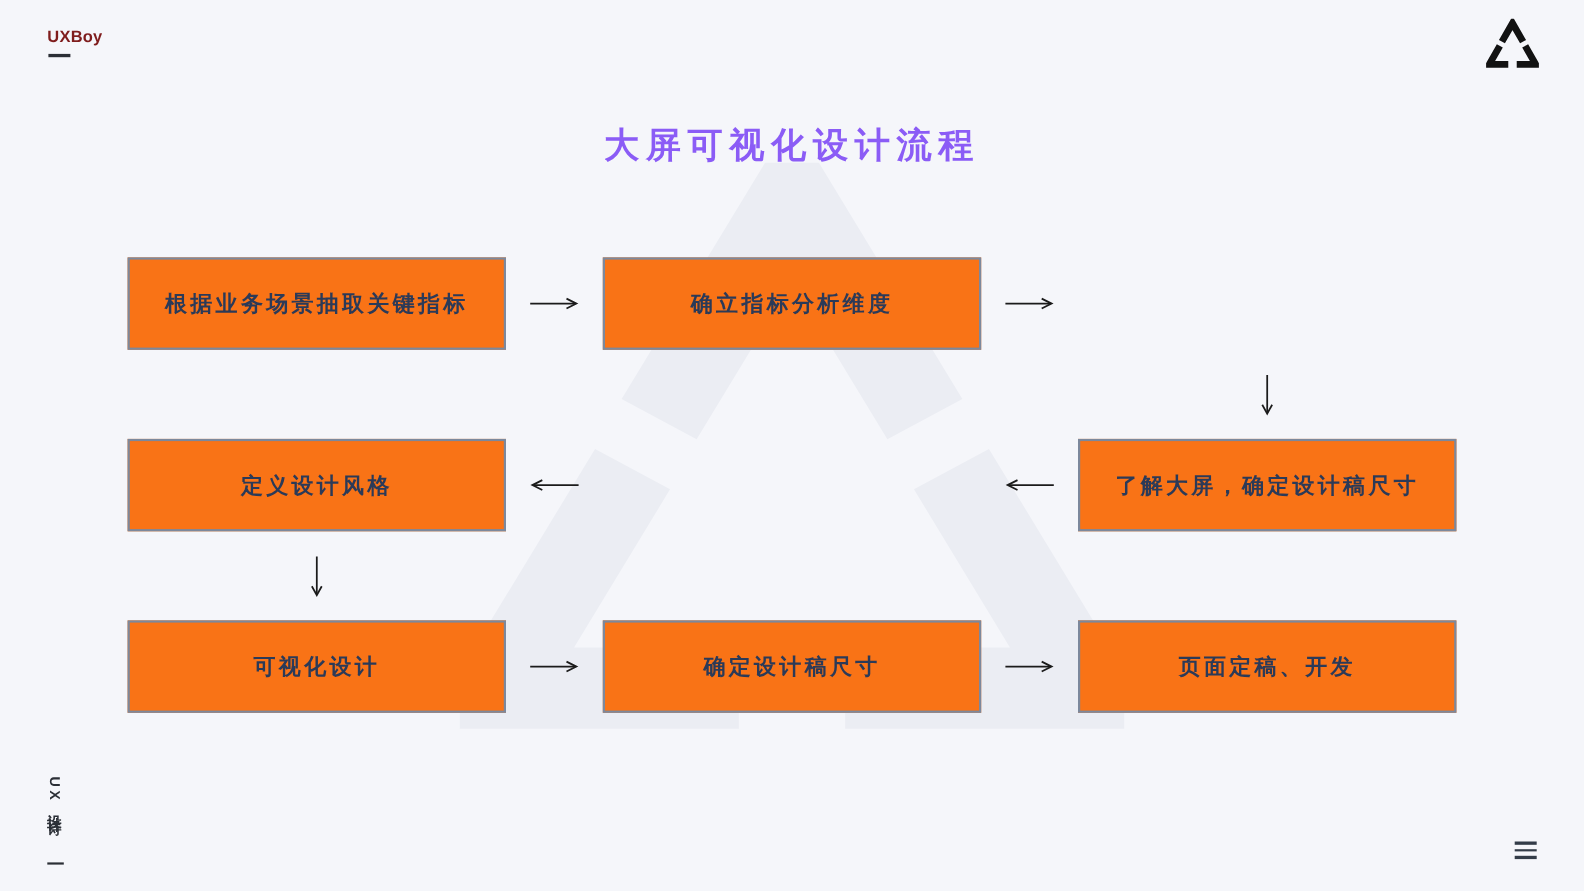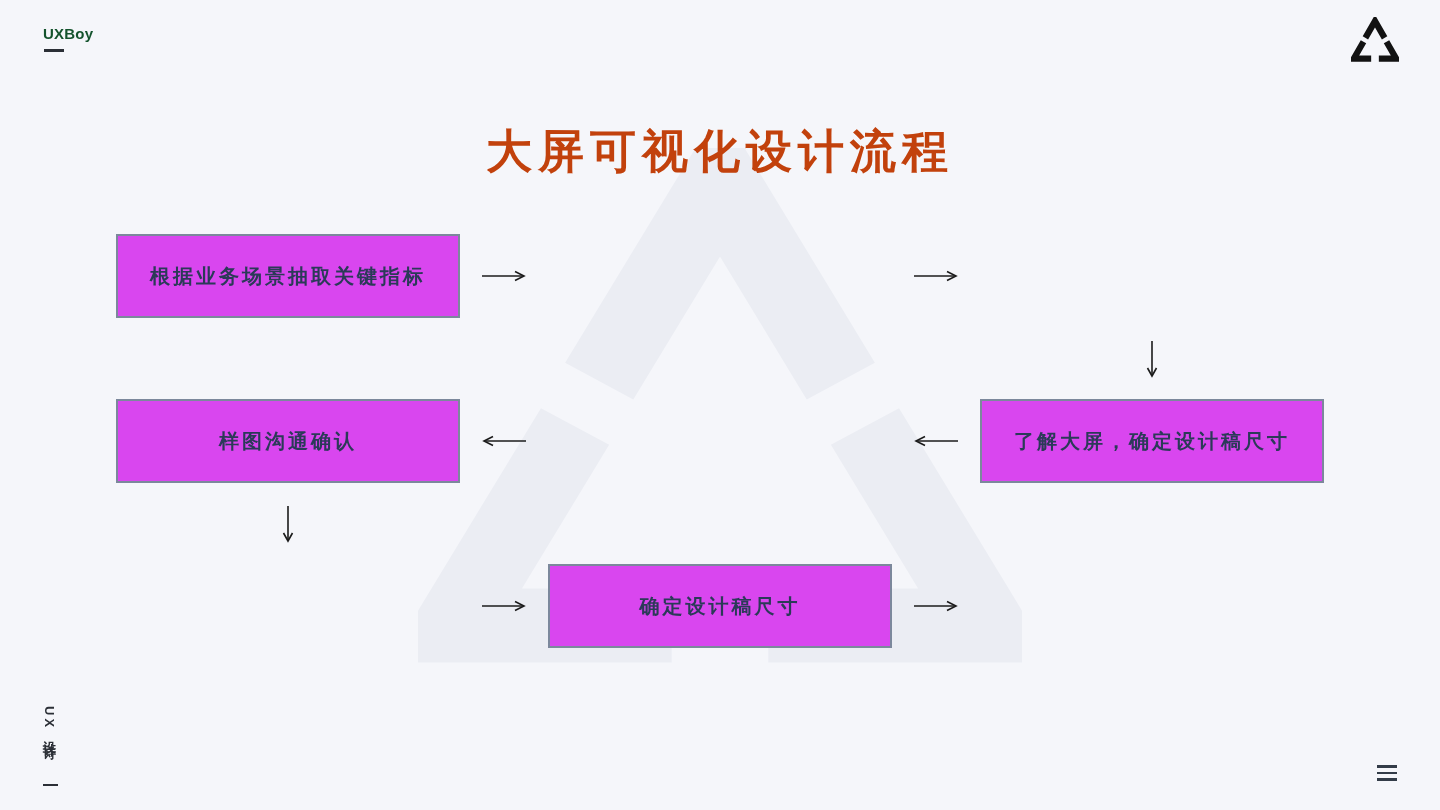--- a/index.html
+++ b/index.html
@@ -5,37 +5,37 @@
   html,body{margin:0;padding:0;}
   body{
     width:1440px;height:810px;position:relative;overflow:hidden;
     background:#f5f6fa;
     font-family:"Liberation Sans","DejaVu Sans",sans-serif;
     color:#2b3a58;
   }
   
   .watermark{position:absolute;left:418px;top:148px;width:604px;height:540px;pointer-events:none;}
   
-  .brand{position:absolute;left:43px;top:25px;font-size:15px;font-weight:700;color:#14532d;letter-spacing:.2px;}
+  .brand{position:absolute;left:43px;top:25px;font-size:15px;font-weight:700;color:#7f1d1d;letter-spacing:.2px;}
   .brand-dash{position:absolute;left:44px;top:49px;width:20px;height:3px;background:#2b2f36;}
   .logo{position:absolute;right:41px;top:17px;width:48px;height:48px;}
   
   .title{
     position:absolute;left:0;top:90px;width:1440px;text-align:center;
-    font-size:46px;font-weight:800;letter-spacing:6px;color:#c2410c;
+    font-size:32px;font-weight:800;letter-spacing:6px;color:#8b5cf6;
   }
   
   .flow{
     position:absolute;left:116px;top:234px;width:1208px;
     display:grid;
     grid-template-columns:344px 88px 344px 88px 344px;
     grid-template-rows:84px 81px 84px 81px 84px;
   }
   .fbox{
-    border:2px solid #7c889c;background:#d946ef;box-sizing:border-box;
+    border:2px solid #7c889c;background:#f97316;box-sizing:border-box;
     display:flex;align-items:center;justify-content:center;
     font-size:20px;font-weight:700;letter-spacing:3px;color:#2b3a58;
     z-index:2;
   }
   .acell{display:flex;align-items:center;justify-content:center;z-index:2;}
   .r1c1{grid-column:1;grid-row:1}.r1c2{grid-column:2;grid-row:1}.r1c3{grid-column:3;grid-row:1}
   .r1c4{grid-column:4;grid-row:1}.r1c5{grid-column:5;grid-row:1}
   .r2c5{grid-column:5;grid-row:2}
   .r3c1{grid-column:1;grid-row:3}.r3c2{grid-column:2;grid-row:3}.r3c3{grid-column:3;grid-row:3}
   .r3c4{grid-column:4;grid-row:3}.r3c5{grid-column:5;grid-row:3}
@@ -83,39 +83,40 @@
 
   <div class="fbox r1c1">根据业务场景抽取关键指标</div>
   <div class="acell r1c2">
     <svg width="46" height="14" viewBox="0 0 46 14">
         <g stroke="#1b1b1b" stroke-width="1.6" fill="none">
           <line x1="1" y1="7" x2="42" y2="7"></line>
           <path d="M 34,2.5 L 43,7 L 34,11.5"></path>
         </g>
       </svg>
   </div>
+  <div class="fbox r1c3">确立指标分析维度</div>
   <div class="acell r1c4">
     <svg width="46" height="14" viewBox="0 0 46 14">
         <g stroke="#1b1b1b" stroke-width="1.6" fill="none">
           <line x1="1" y1="7" x2="42" y2="7"></line>
           <path d="M 34,2.5 L 43,7 L 34,11.5"></path>
         </g>
       </svg>
   </div>
 
   <div class="acell r2c5">
     <svg width="14" height="40" viewBox="0 0 14 40">
         <g stroke="#1b1b1b" stroke-width="1.6" fill="none">
           <line x1="7" y1="2" x2="7" y2="36"></line>
           <path d="M 2.5,29 L 7,37 L 11.5,29"></path>
         </g>
       </svg>
   </div>
 
-  <div class="fbox r3c1">样图沟通确认</div>
+  <div class="fbox r3c1">定义设计风格</div>
   <div class="acell r3c2">
     <svg width="46" height="14" viewBox="0 0 46 14">
         <g stroke="#1b1b1b" stroke-width="1.6" fill="none">
           <line x1="45" y1="7" x2="4" y2="7"></line>
           <path d="M 12,2.5 L 3,7 L 12,11.5"></path>
         </g>
       </svg>
   </div>
   <div class="acell r3c4">
     <svg width="46" height="14" viewBox="0 0 46 14">
@@ -129,37 +130,39 @@
 
   <div class="acell r4c1">
     <svg width="14" height="40" viewBox="0 0 14 40">
         <g stroke="#1b1b1b" stroke-width="1.6" fill="none">
           <line x1="7" y1="2" x2="7" y2="36"></line>
           <path d="M 2.5,29 L 7,37 L 11.5,29"></path>
         </g>
       </svg>
   </div>
 
+  <div class="fbox r5c1">可视化设计</div>
   <div class="acell r5c2">
     <svg width="46" height="14" viewBox="0 0 46 14">
         <g stroke="#1b1b1b" stroke-width="1.6" fill="none">
           <line x1="1" y1="7" x2="42" y2="7"></line>
           <path d="M 34,2.5 L 43,7 L 34,11.5"></path>
         </g>
       </svg>
   </div>
   <div class="fbox r5c3">确定设计稿尺寸</div>
   <div class="acell r5c4">
     <svg width="46" height="14" viewBox="0 0 46 14">
         <g stroke="#1b1b1b" stroke-width="1.6" fill="none">
           <line x1="1" y1="7" x2="42" y2="7"></line>
           <path d="M 34,2.5 L 43,7 L 34,11.5"></path>
         </g>
       </svg>
   </div>
+  <div class="fbox r5c5">页面定稿、开发</div>
 
 </div>
 
 <div class="side-label">UX设计诗</div>
 <div class="side-dash"></div>
 
 <div class="menu-btn">
   <span></span>
     <span></span>
     <span></span>

